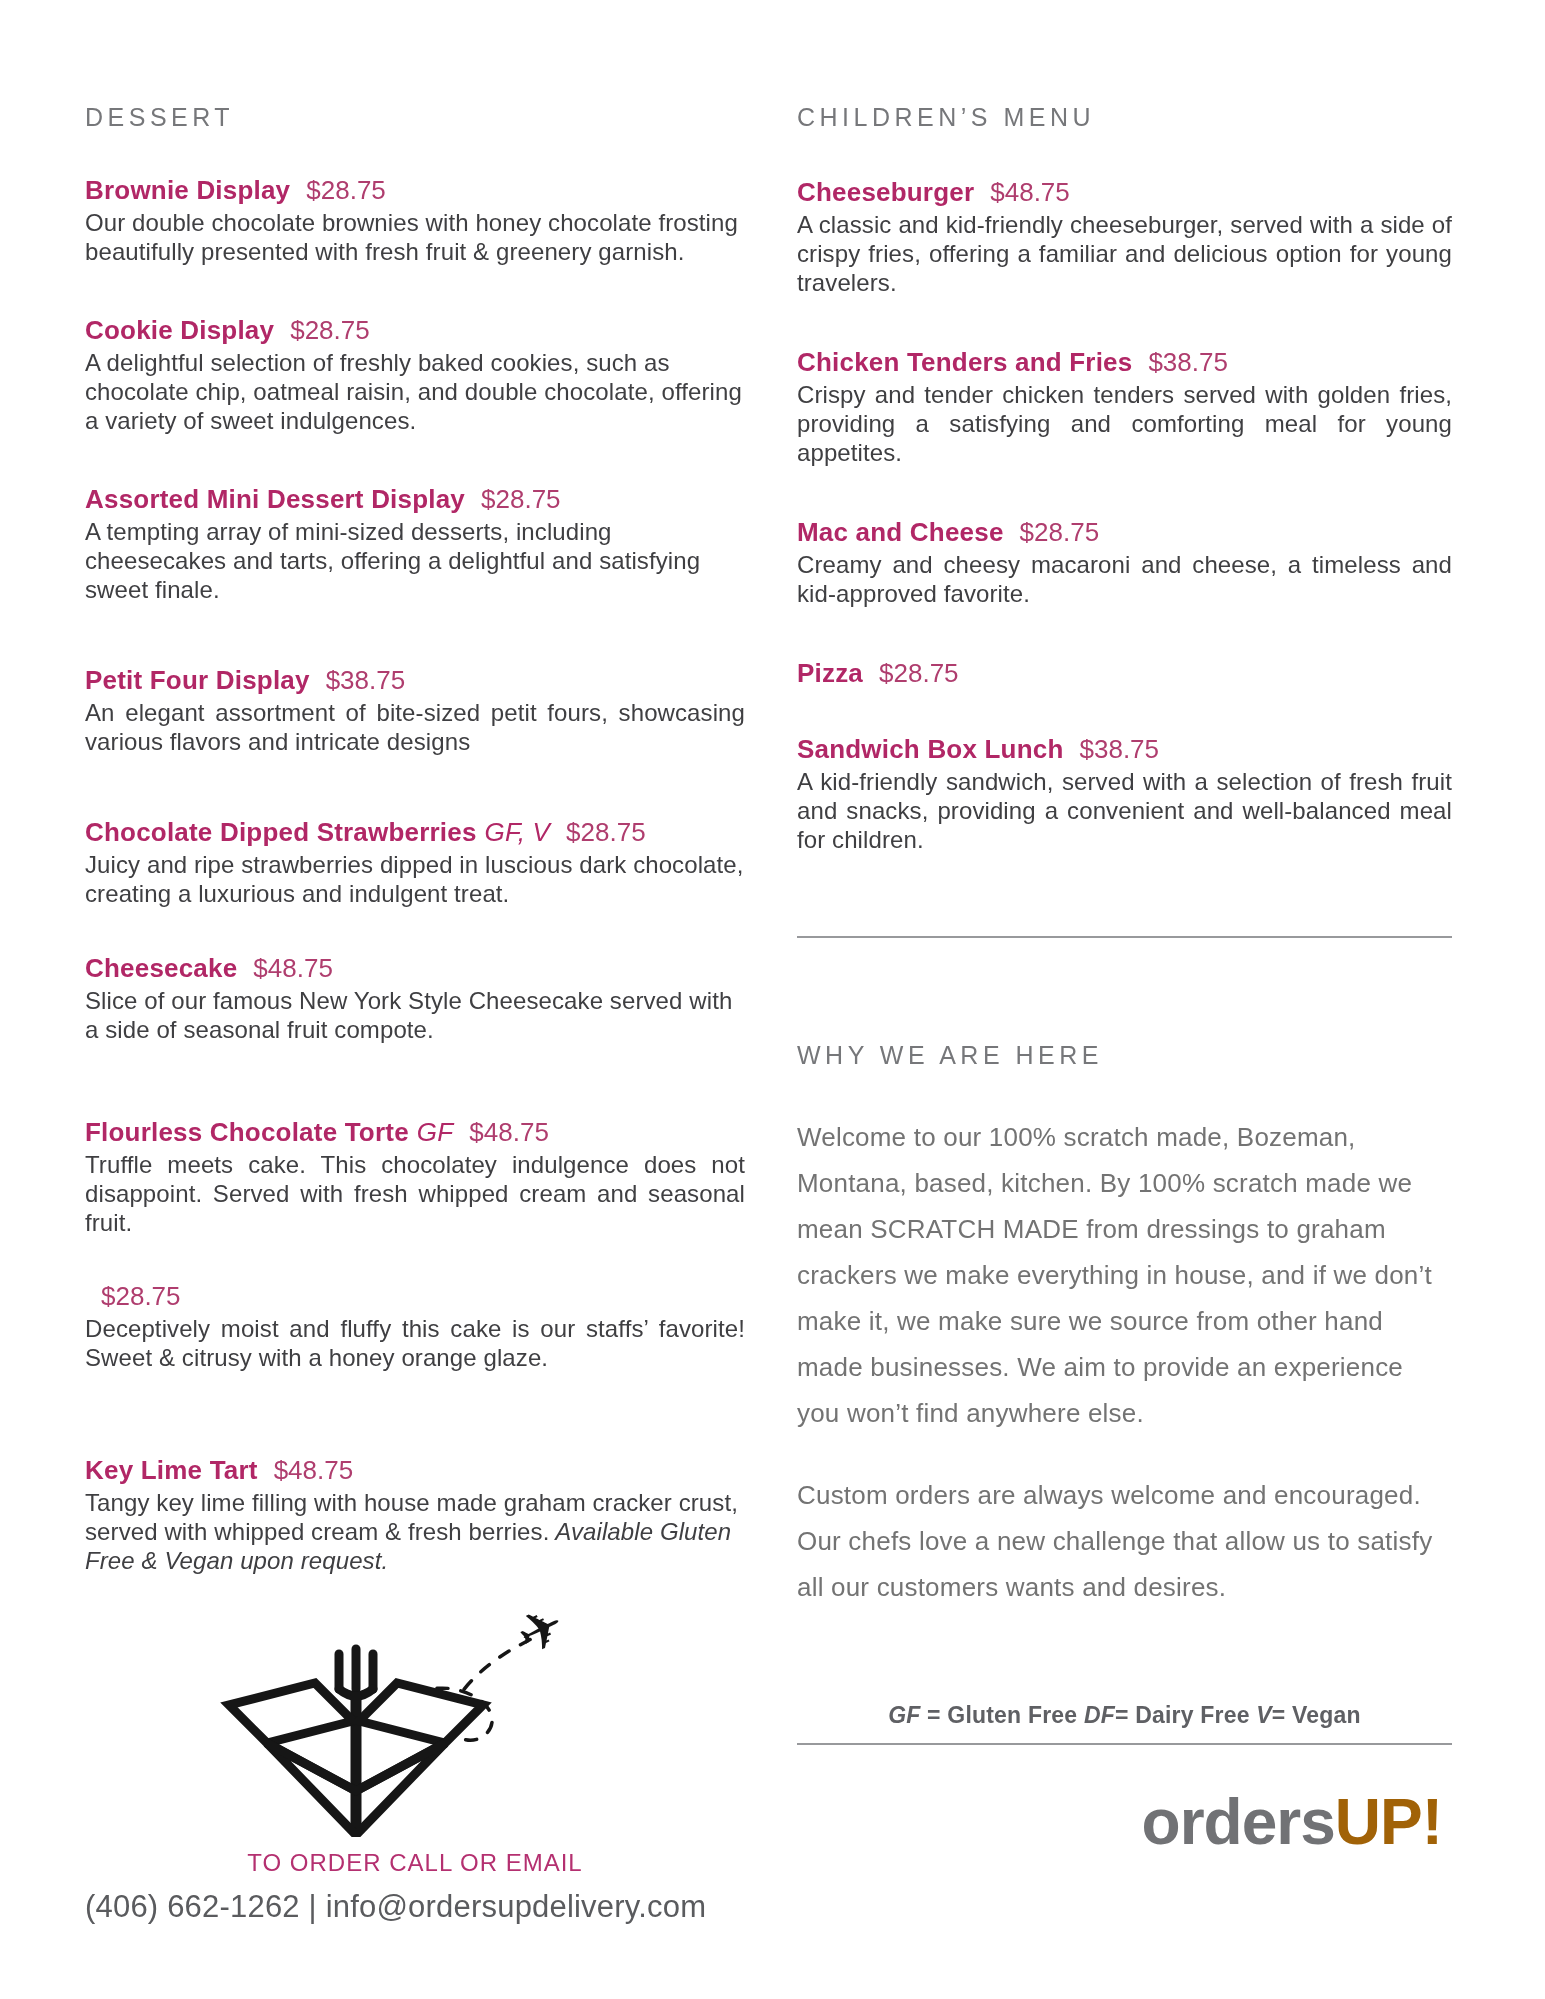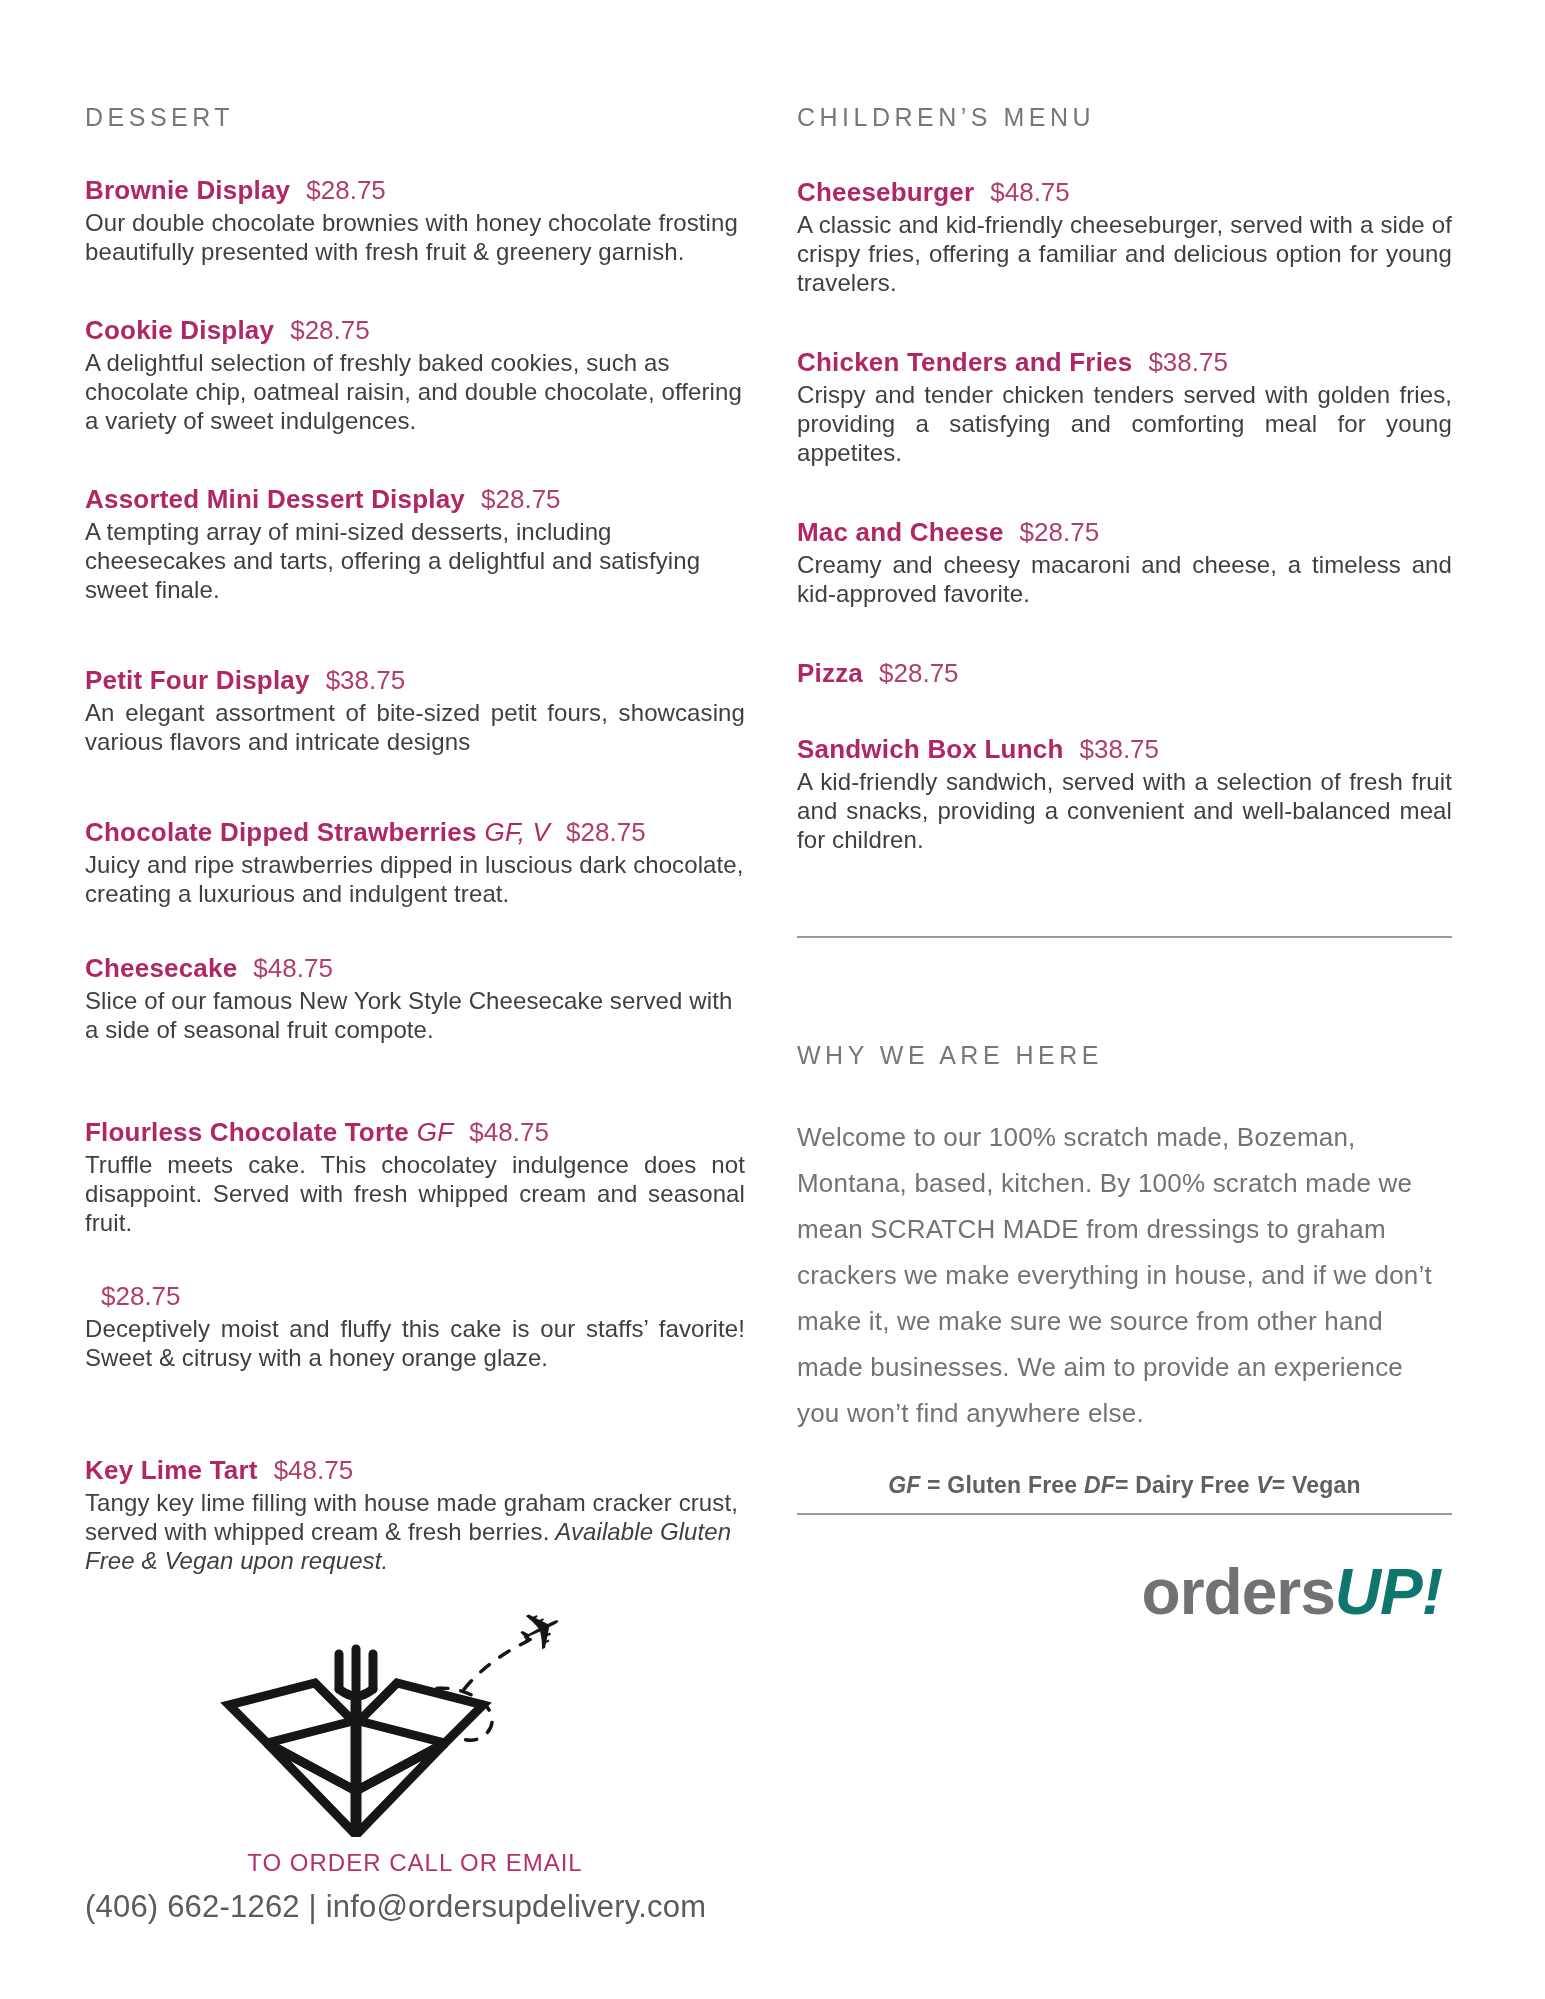--- a/index.html
+++ b/index.html
@@ -58,21 +58,21 @@
     text-align:center;font-size:23px;font-weight:700;color:#5f6064;
     letter-spacing:0.2px;
   }
   .legend .leg-it{font-style:italic;}
   .bottom-rule{margin-top:14px;}
   .brand{
     margin-top:42px;text-align:right;padding-right:10px;
     font-size:64px;font-weight:700;letter-spacing:-1px;line-height:70px;
   }
   .brand .b1{color:#717275;}
-  .brand .b2{color:#0f766e;font-style:italic;}
+  .brand .b2{color:#a16207;}
 
   .logo-art{margin:24px 0 0 120px;width:380px;height:238px;}
   .order-cta{
     margin-top:12px;text-align:center;
     font-size:24px;color:#b43070;letter-spacing:1px;
   }
   .contact{
     margin-top:12px;text-align:left;
     font-size:31px;color:#5a5b5e;letter-spacing:0.2px;
   }
@@ -227,20 +227,21 @@
       <span class="item-price">$38.75</span>
     </div>
     <p class="item-desc justify">A kid-friendly sandwich, served with a selection of fresh fruit and snacks, providing a convenient and well-balanced meal for children.</p>
   </div>
 </div>
 
   <hr class="divider">
 
   <h2 class="section-header why-header">WHY WE ARE HERE</h2>
   <p class="why-p">Welcome to our 100% scratch made, Bozeman, Montana, based, kitchen. By 100% scratch made we mean SCRATCH MADE from dressings to graham crackers we make everything in house, and if we don’t make it, we make sure we source from other hand made businesses. We aim to provide an experience you won’t find anywhere else.</p>
+  <p class="why-p">Custom orders are always welcome and encouraged. Our chefs love a new challenge that allow us to satisfy all our customers wants and desires.</p>
 
   <div class="legend"><span class="leg-it">GF</span><span> = Gluten Free </span><span class="leg-it">DF</span><span>= Dairy Free </span><span class="leg-it">V</span><span>= Vegan</span></div>
   <hr class="divider bottom-rule">
 
   <div class="brand">
     <span class="b1">orders</span><span class="b2">UP!</span>
   </div>
 </div>
 
 </body></html>

